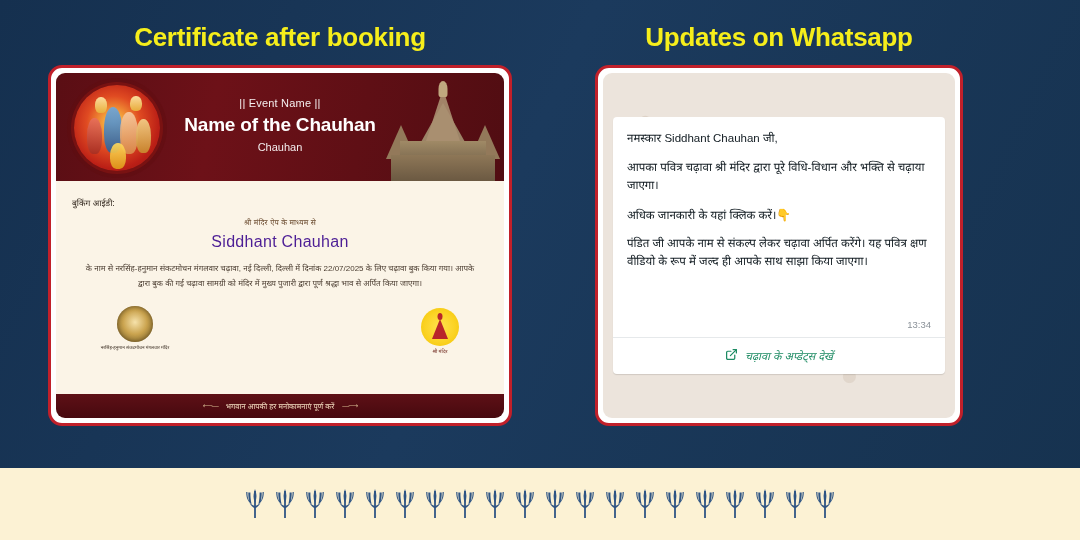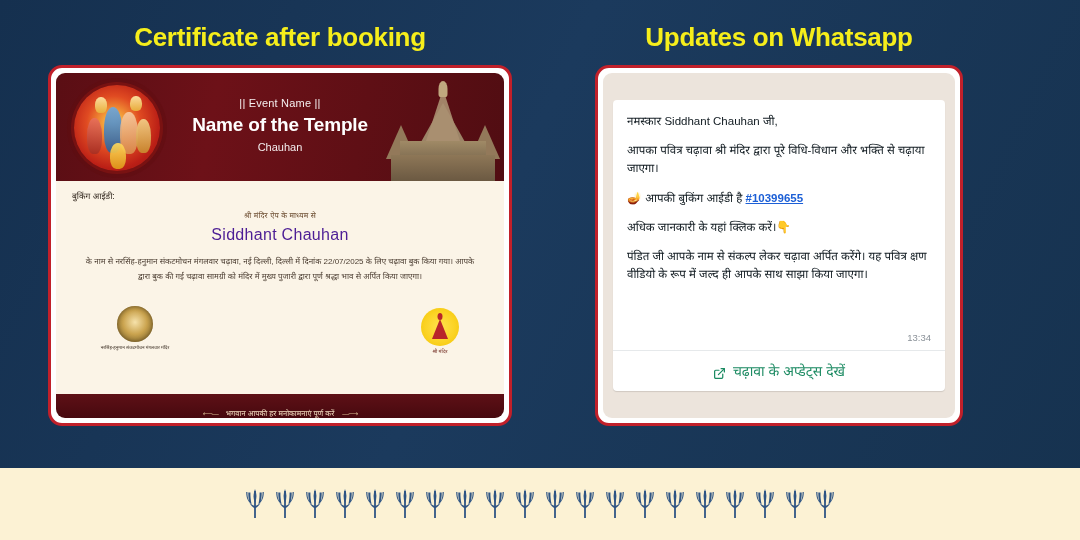--- a/index.html
+++ b/index.html
@@ -126,21 +126,21 @@
   .cert-head-text {
     position: absolute;
     left: 0; right: 0; top: 24px;
     text-align: center;
     color: #ffffff;
   }
   .event-name { font-size: 11px; opacity: .93; letter-spacing: .2px; }
   .temple-name { font-size: 19px; font-weight: bold; margin-top: 5px; letter-spacing: -.2px; }
   .location { font-size: 11px; margin-top: 5px; opacity: .92; }
 
-  .cert-body { flex: 1 1 auto; position: relative; padding: 9px 16px 0 16px; border-radius: 28px; }
+  .cert-body { flex: 1 1 auto; position: relative; padding: 16px 16px 0 16px; border-radius: 28px; }
   .booking-id-label { font-size: 8.5px; color: #2c2118; }
   .through-app { text-align: center; font-size: 7.5px; color: #6a4a2e; margin-top: 9px; letter-spacing: .2px; }
   .devotee-name {
     text-align: center;
     font-size: 16px;
     color: #4c1d95;
     margin-top: 6px;
     letter-spacing: .3px;
   }
   .cert-para {
@@ -183,21 +183,21 @@
     background: #b9242a;
   }
   .logo-caption { font-size: 5px; color: #6a2118; margin-top: 2px; }
 
   .cert-footer {
     height: 24px;
     background: linear-gradient(#5e1016, #47090f);
     color: #f3ddc0;
     font-size: 7.5px;
     display: flex;
-    align-items: flex-end;
+    align-items: center;
     justify-content: center;
     gap: 8px;
     flex: 0 0 auto;
   }
   .dash { color: #d8bb92; font-size: 7px; letter-spacing: -1px; }
 
   
   .whatsapp {
     width: 352px;
     height: 345px;
@@ -230,27 +230,28 @@
     margin-bottom: 11px;
   }
   .wa-line:last-of-type { margin-bottom: 0; }
   .wa-link { color: #1c5fd6; text-decoration: underline; font-weight: bold; }
   .emoji { font-size: 12px; }
   .wa-time-row { display: flex; justify-content: flex-end; padding: 1px 0 7px 0; }
   .wa-time { font-size: 9.5px; color: #8a9198; margin-top: 36px; }
   .wa-divider { height: 1px; background: #e6e9eb; margin: 0 -14px; }
   .wa-cta {
     display: flex;
-    align-items: flex-end;
+    align-items: flex-start;
     justify-content: center;
     gap: 7px;
     padding: 10px 0 11px 0;
     color: #1d8b63;
-    font-size: 14px;
+    font-size: 11px;
     cursor: pointer;
+    font-style: italic;
   }
   .ext-icon { width: 13px; height: 13px; display: block; }
 
   
   .strip {
     position: absolute;
     left: 0; right: 0; bottom: 0;
     height: 72px;
     background: #fcf2d4;
     display: flex;
@@ -280,21 +281,21 @@
               <span class="fig f7"></span>
             <span class="fig f3"></span>
               <span class="fig f1"></span>
             <span class="fig f2"></span>
               <span class="fig f4"></span>
             <span class="fig f5"></span>
           </div>
 
           <div class="cert-head-text">
             <div class="event-name">|| Event Name ||</div>
-            <div class="temple-name">Name of the Temple</div>
+            <div class="temple-name">Name of the Chauhan</div>
             <div class="location">Chauhan</div>
           </div>
 
           <div class="temple-img">
             <span class="sidecap-l"></span>
             <span class="sidecap-r"></span>
             <span class="spire"></span>
             <span class="spire2"></span>
             <span class="kalash"></span>
             <span class="base2"></span>
@@ -332,24 +333,20 @@
 
   <div class="panel-right">
     <div class="redframe">
       <div class="whatsapp">
         <div class="bubble">
 
           <div class="wa-line">नमस्कार Siddhant Chauhan जी,</div>
 
           <div class="wa-line">आपका पवित्र चढ़ावा श्री मंदिर द्वारा पूरे विधि-विधान और भक्ति से चढ़ाया जाएगा।</div>
 
-          <div class="wa-line">
-            <span class="emoji">🪔</span>
-            <span>आपकी बुकिंग आईडी है </span><span class="wa-link">#10399655</span>
-          </div>
 
           <div class="wa-line">
             <span>अधिक जानकारी के यहां क्लिक करें।</span><span class="emoji">👇</span>
           </div>
 
           <div class="wa-line">पंडित जी आपके नाम से संकल्प लेकर चढ़ावा अर्पित करेंगे। यह पवित्र क्षण वीडियो के रूप में जल्द ही आपके साथ साझा किया जाएगा।</div>
 
           <div class="wa-time-row">
             <span class="wa-time">13:34</span>
           </div>

